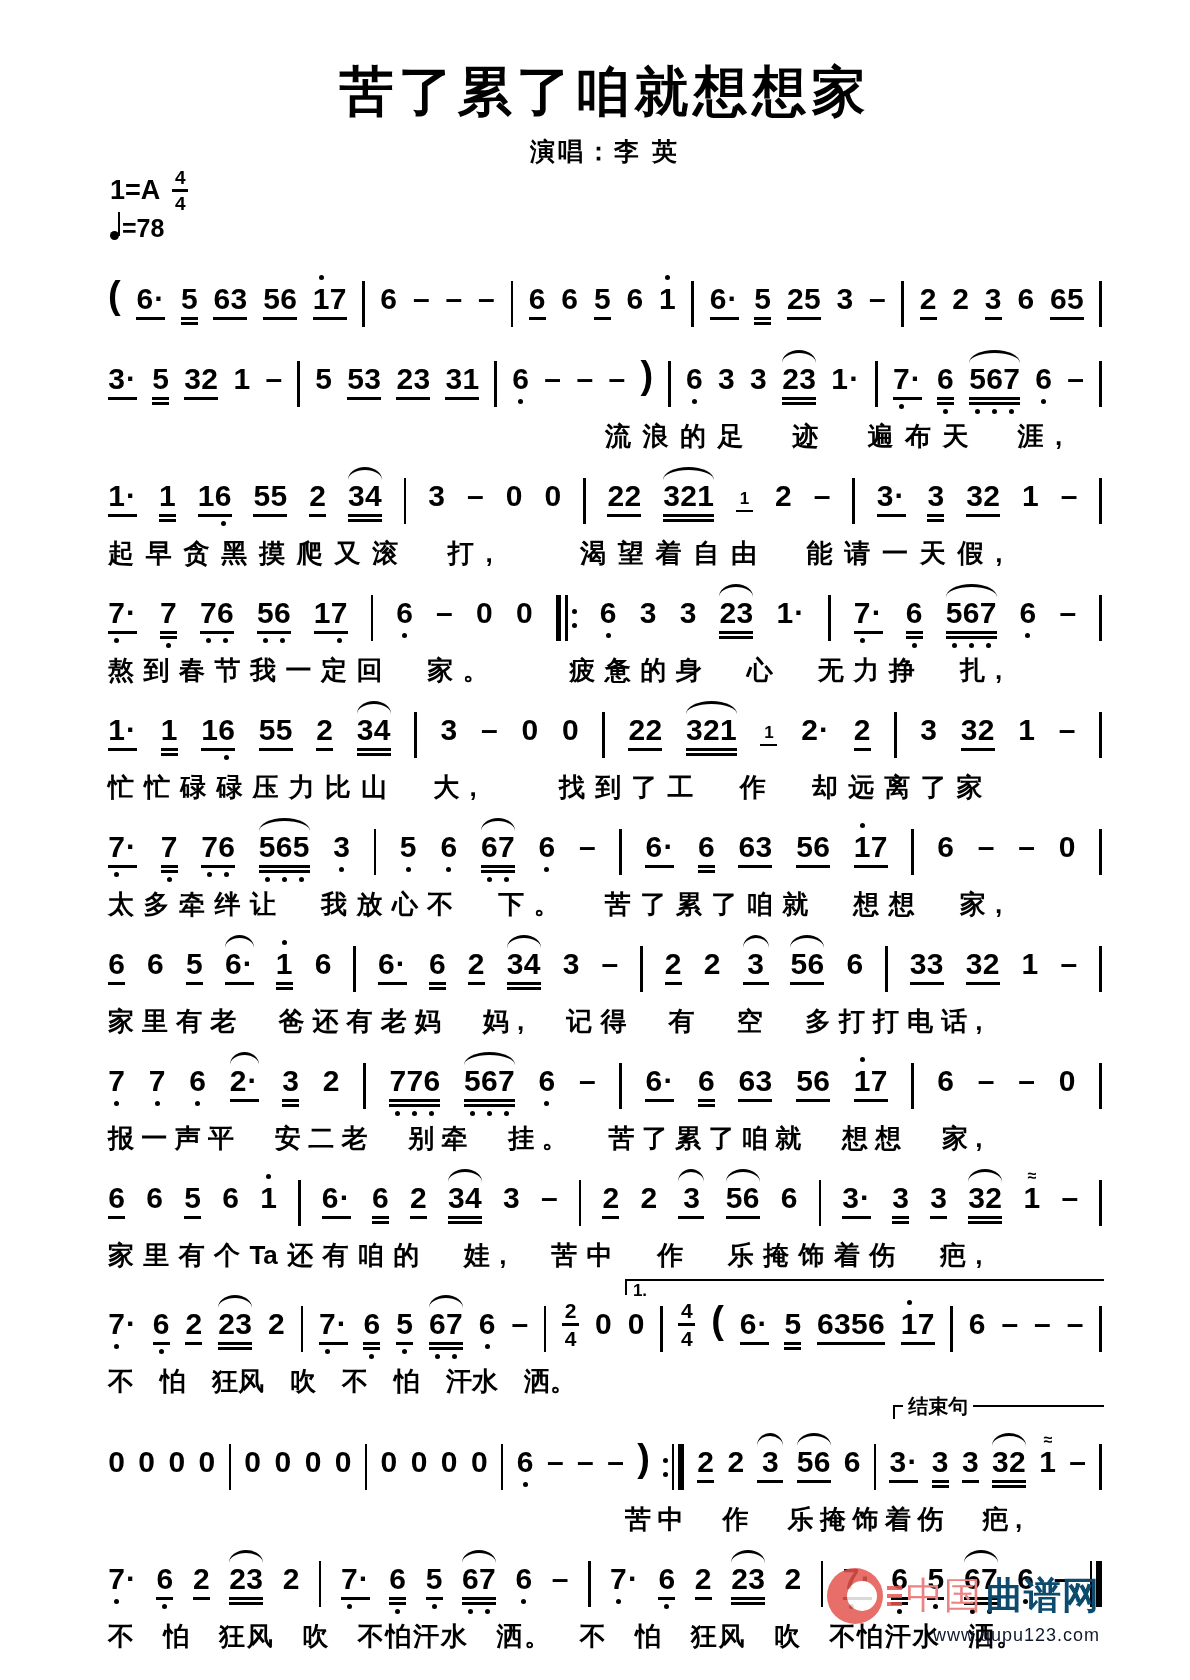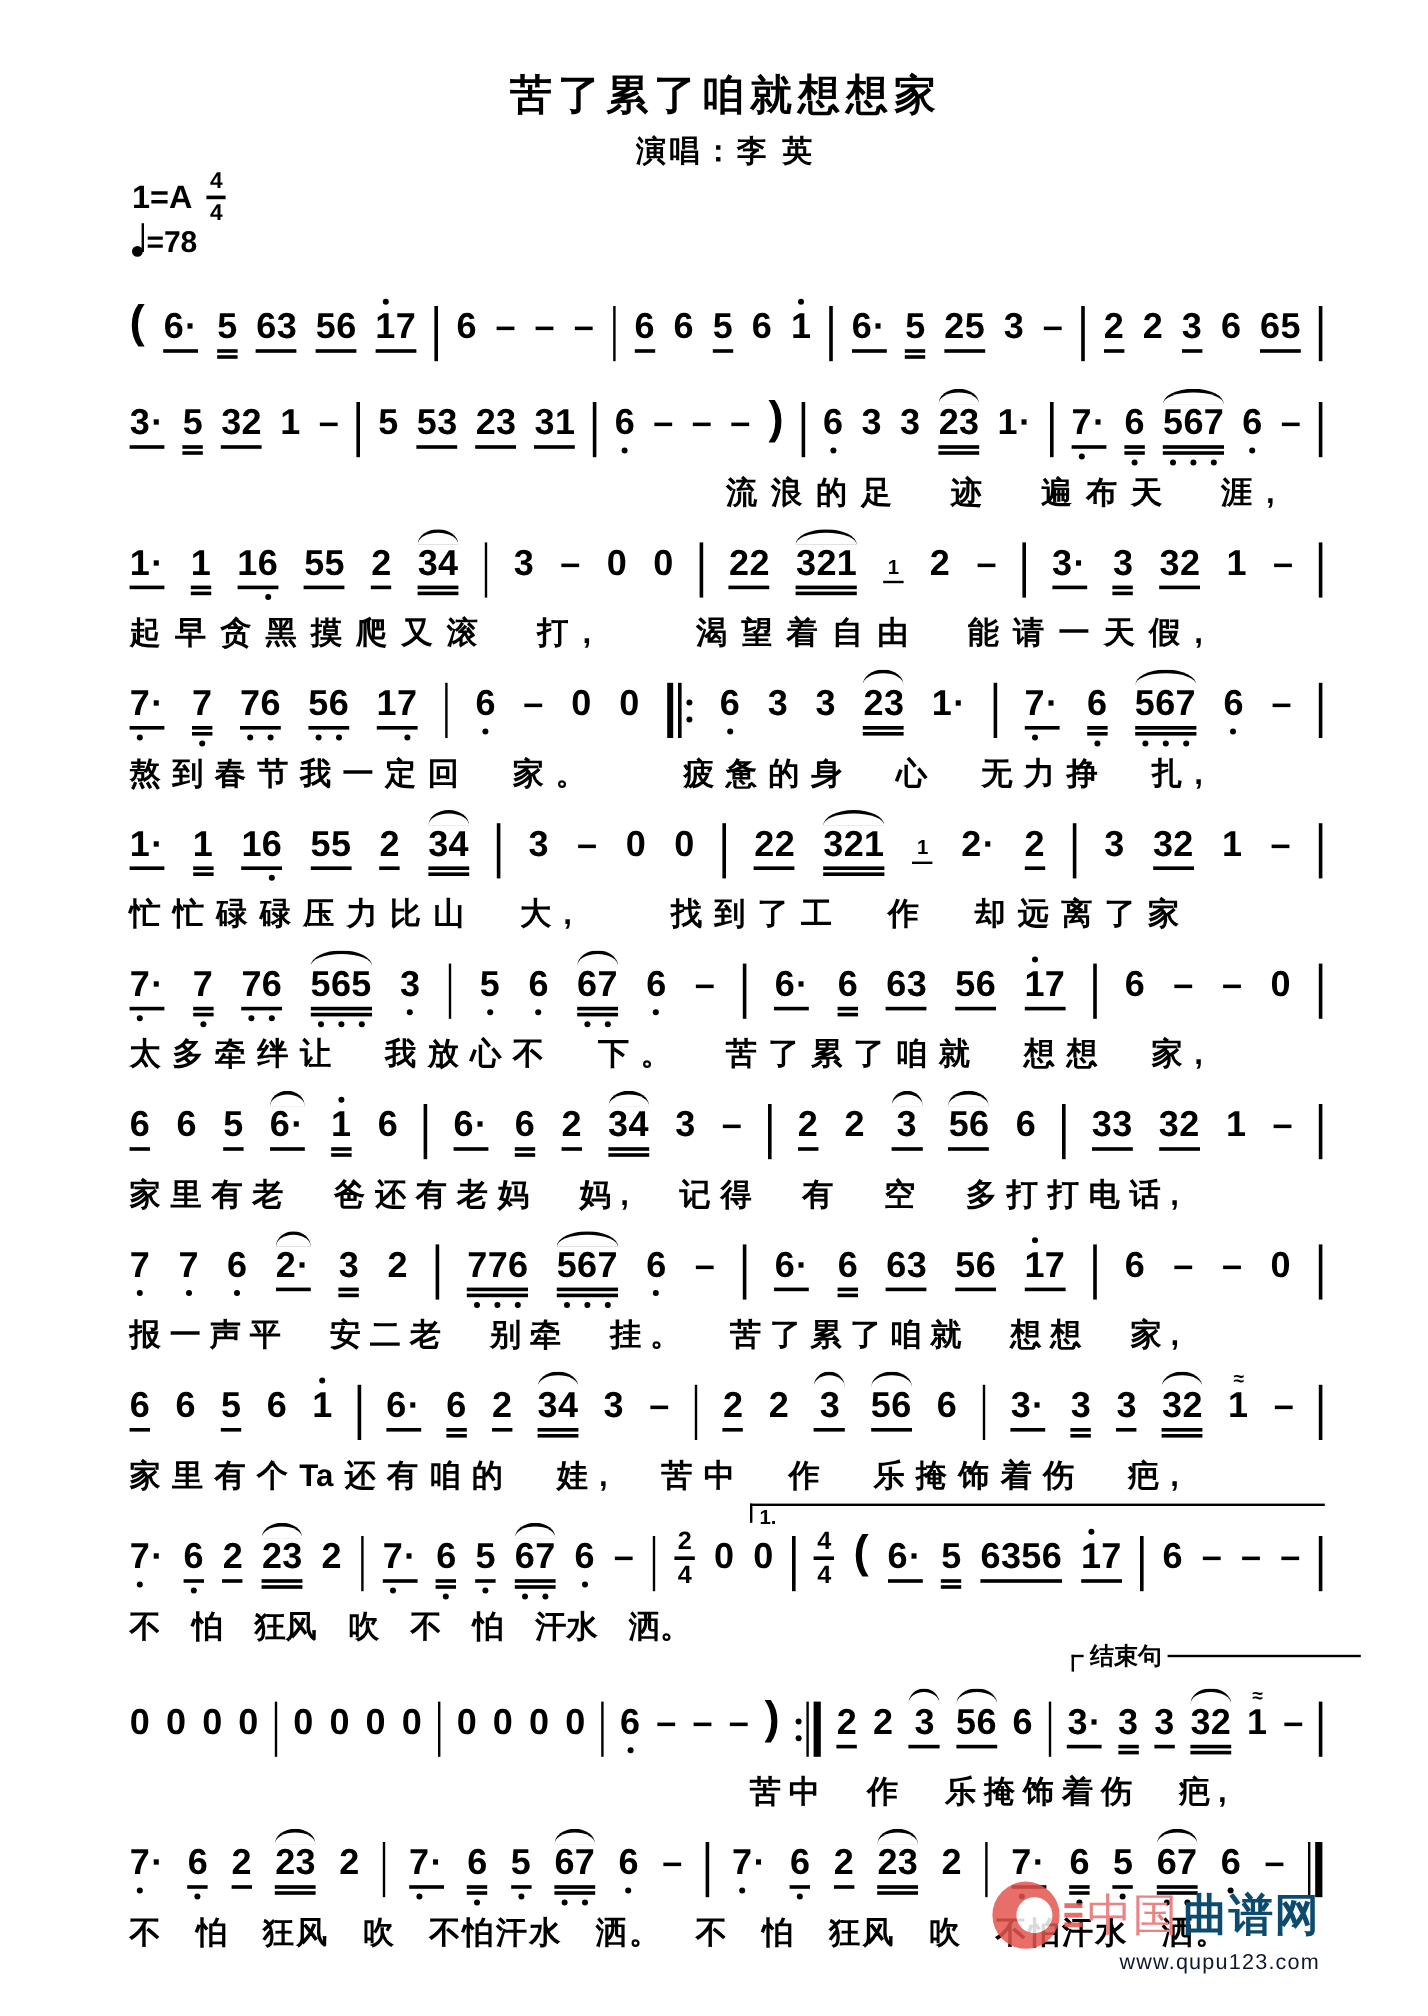--- a/index.html
+++ b/index.html
@@ -2,21 +2,21 @@
 <html><head>
 <meta charset="utf-8">
 <style>
   html,body{margin:0;padding:0}
   body{width:1190px;height:1680px;background:#fff;color:#000;position:relative;overflow:hidden;
        font-family:"Liberation Sans",sans-serif}
   .page{padding:30px 88px 0 108px;position:relative}
 
   
   .title{text-align:center;font-family:"Liberation Serif",serif;font-weight:900;
-         font-size:35px;letter-spacing:5px;margin:26px 0 6px}
+         font-size:54px;letter-spacing:5px;margin:26px 0 6px}
   .performer{text-align:center;font-size:25px;letter-spacing:3px;margin:4px 0 0;font-weight:600}
   .meta{position:relative;height:92px;margin-top:2px}
   .keyrow{position:absolute;left:2px;top:-2px;font-weight:bold;font-size:27px;display:flex;align-items:center;gap:12px}
   .frac{display:flex;flex-direction:column;align-items:center;font-size:19px;font-weight:bold;line-height:1}
   .frac .fline{width:16px;height:2.5px;background:#000;margin:2px 0}
   .tempo{position:absolute;left:2px;top:44px;font-size:25px;font-weight:bold;display:flex;align-items:flex-end;gap:3px}
   .qnote{position:relative;width:9px;height:9px;background:#000;border-radius:50%;margin-bottom:3px}
   .qnote:after{content:"";position:absolute;right:-1px;bottom:4px;width:2.5px;height:24px;background:#000}
   .credits{position:absolute;right:0;top:-16px;font-size:24px;line-height:34px;font-weight:600}
   .credits .crow{display:flex}
@@ -2623,21 +2623,21 @@
           <span class="lc">怕</span>
           <span class="lc">　</span>
           <span class="lc">汗</span>
           <span class="lc">水</span>
           <span class="lc">　</span>
           <span class="lc">洒</span>
           <span class="lc">。</span>
         </div>
       </div>
       <div class="sys r2">
-        <div class="ovl corner" style="left: 79%; width: 21%; top: -24px; padding-left: 30px;">
+        <div class="ovl corner" style="left: 79%; width: 21%; top: -24px;">
           <span class="clabel">结束句</span>
         </div>
         <div class="notes">
           <div class="tok">
             <div class="arow"></div>
             <div class="glyphs">
               <span class="ch">0</span>
             </div>
             <div class="urow"></div>
           </div>

